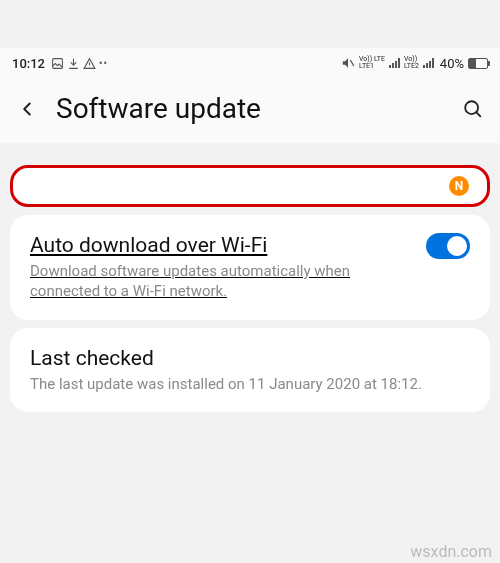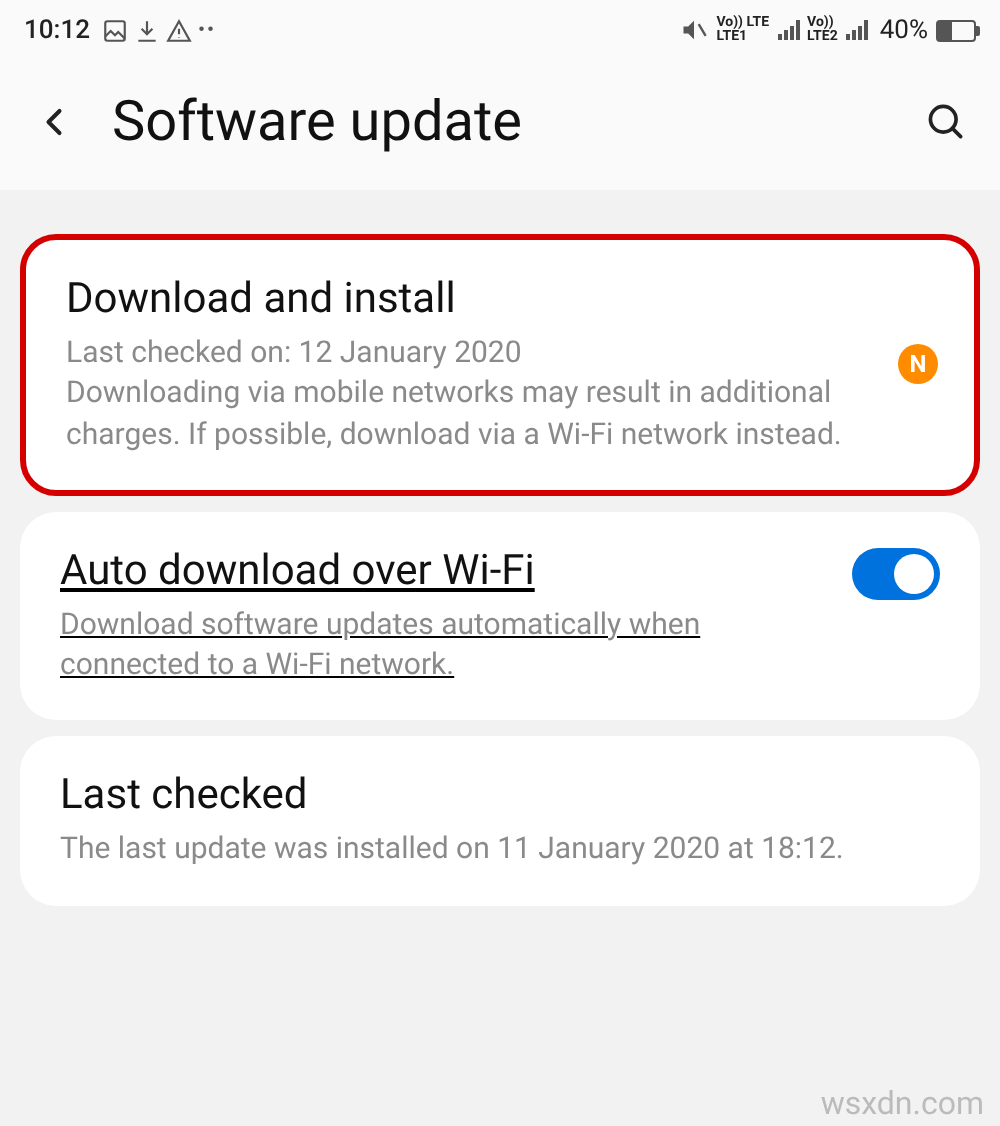--- a/index.html
+++ b/index.html
@@ -17,20 +17,21 @@
     }
     .status-bar {
       height: 30px;
       background: #fafafa;
       display: flex;
       align-items: center;
       justify-content: space-between;
       padding: 0 12px;
       font-size: 13px;
       color: #222;
+      margin-top: 48px;
     }
     .status-left {
       display: flex;
       align-items: center;
       gap: 6px;
       font-weight: 500;
     }
     .status-right {
       display: flex;
       align-items: center;
@@ -38,21 +39,21 @@
       font-size: 11px;
     }
     .status-icons {
       display: flex;
       gap: 3px;
       align-items: center;
     }
     .net-label {
       font-size: 7px;
       line-height: 7px;
-      font-weight: bold;
+      font-weight: normal;
     }
     .header {
       background: #fafafa;
       display: flex;
       align-items: center;
       padding: 14px 16px 18px 16px;
       gap: 18px;
     }
     .header-title {
       font-size: 28px;
@@ -227,25 +228,20 @@
       <polyline points="15 18 9 12 15 6"></polyline>
     </svg>
   <div class="header-title">Software update</div>
   <svg width="22" height="22" viewBox="0 0 24 24" fill="none" stroke="#222" stroke-width="2" stroke-linecap="round">
       <circle cx="10.5" cy="10.5" r="7"></circle>
       <line x1="20" y1="20" x2="15.5" y2="15.5"></line>
     </svg>
 </div>
 
 <div class="card highlighted" style="margin-top:22px;">
-  <div class="row-with-badge">
-    <div class="card-title">Download and install</div>
-    <div class="card-desc" style="white-space:pre-line;">Last checked on: 12 January 2020
-Downloading via mobile networks may result in additional charges. If possible, download via a Wi-Fi network instead.</div>
-  </div>
   <div class="badge-n">N</div>
 </div>
 
 <div class="card">
   <div class="toggle-row">
     <div class="toggle-text">
       <div class="card-title">Auto download over Wi-Fi</div>
       <div class="card-desc">Download software updates automatically when connected to a Wi-Fi network.</div>
     </div>
     <div class="toggle"></div>

